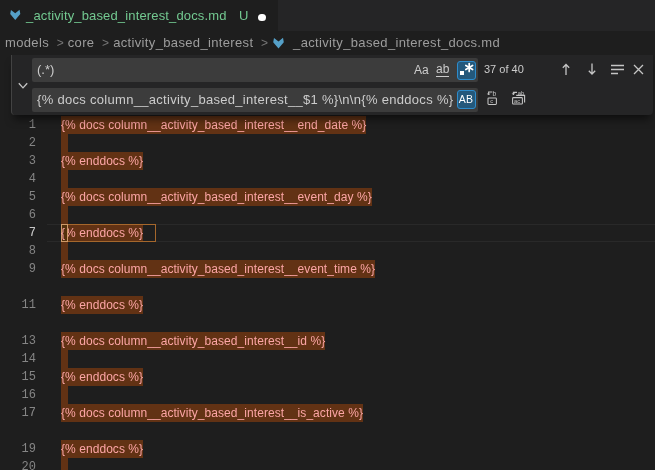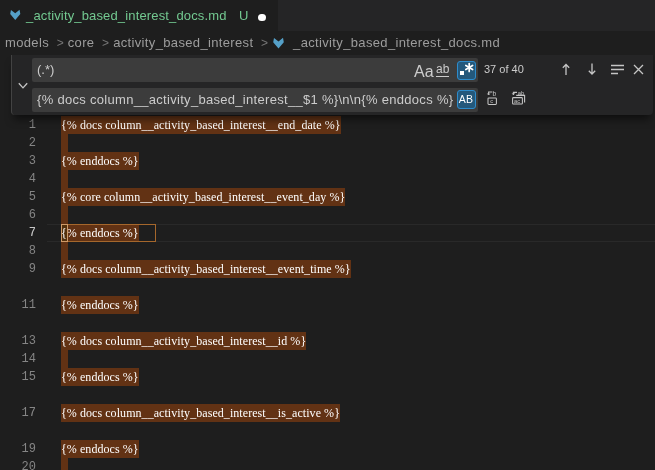--- a/index.html
+++ b/index.html
@@ -17,22 +17,22 @@
     border-radius:50%; background:#ffffff; }
   
   #crumbs { position:absolute; left:0; top:31px; width:605px; height:24px; background:#1e1e1e;
     font-size:13px; color:#9d9d9d; line-height:24px; white-space:nowrap; letter-spacing:0.35px; }
   #crumbs .sep { color:#767676; font-size:12px; }
   
   .row { position:absolute; left:0; width:655px; height:18px; }
   .num { position:absolute; left:0; top:0; width:36px; height:18px; text-align:right;
     font-family:"Liberation Mono", monospace; font-size:12px; line-height:18px; color:#858585; }
   .code { position:absolute; left:61px; top:0; height:18px; letter-spacing:0.06px;
-    font-family:Liberation Serif, serif; font-size:12px; line-height:18px;
-    color:#ffffff; white-space:pre; }
+    font-family:Liberation Sans, sans-serif; font-size:12px; line-height:18px;
+    color:#fca5a5; white-space:pre; }
   .hl { background:#623214; display:inline-block; height:18px; }
   .ebox { position:absolute; left:61px; top:0; width:6.7px; height:18px; background:#623214; }
   
   #find { position:absolute; left:11px; top:55px; width:642px; height:60px;
     background:#252526; border-left:1px solid #434343;
     box-shadow:0 7px 9px -3px rgba(0,0,0,0.55); border-radius:0 0 4px 4px; }
   .input { position:absolute; background:#3c3c3c; border-radius:2px; height:24px;
     font-size:13px; color:#cccccc; line-height:24px; white-space:pre; overflow:hidden; }
   .toggle { position:absolute; width:19px; height:19px; border-radius:3px;
     background:#24587b; border:1px solid #2d8ccc; }
@@ -75,21 +75,21 @@
   <div class="row" style="top:152px">
       <div class="num">3</div>
       <div class="code"><span class="hl">{% enddocs %}</span></div>
     </div>
   <div class="row" style="top:170px">
       <div class="num">4</div>
       <div class="ebox"></div>
     </div>
   <div class="row" style="top:188px">
       <div class="num">5</div>
-      <div class="code"><span class="hl">{% core column__activity_based_interest__event_day %}</span></div>
+      <div class="code"><span class="hl">{% docs column__activity_based_interest__event_day %}</span></div>
     </div>
   <div class="row" style="top:206px">
       <div class="num">6</div>
       <div class="ebox"></div>
     </div>
   <div class="row" style="top:224px">
       <div class="num" style="color:#c6c6c6">7</div>
       <div class="code"><span class="hl">{% enddocs %}</span></div>
     <div class="abs" style="left:61px;top:0;width:95px;height:18px;border:1px solid #a5672c"></div>
     <div class="abs" style="left:61px;top:0;width:7px;height:18px;background:#53300c;border:1px solid #cf9a68"></div>
@@ -112,20 +112,24 @@
       <div class="code"><span class="hl">{% docs column__activity_based_interest__id %}</span></div>
     </div>
   <div class="row" style="top:350px">
       <div class="num">14</div>
       <div class="ebox"></div>
     </div>
   <div class="row" style="top:368px">
       <div class="num">15</div>
       <div class="code"><span class="hl">{% enddocs %}</span></div>
     </div>
+  <div class="row" style="top:386px">
+      <div class="num">16</div>
+      <div class="ebox"></div>
+    </div>
   <div class="row" style="top:404px">
       <div class="num">17</div>
       <div class="code"><span class="hl">{% docs column__activity_based_interest__is_active %}</span></div>
     </div>
   <div class="row" style="top:440px">
       <div class="num">19</div>
       <div class="code"><span class="hl">{% enddocs %}</span></div>
     </div>
   <div class="row" style="top:458px">
       <div class="num">20</div>
@@ -134,21 +138,21 @@
 </div>
 
 <div id="find"></div>
 
 <svg class="abs" style="left:17.5px;top:81.5px" width="10" height="8" viewBox="0 0 10 8">
   <path d="M0.8,1.3 L5,5.9 L9.2,1.3" fill="none" stroke="#c5c5c5" stroke-width="1.3"></path>
 </svg>
 
 <div class="input" style="left:32px;top:58px;width:446px;padding-left:5px">(.*)</div>
 
-<div class="uitxt" style="left:414px;top:63px;font-size:16px">Aa</div>
+<div class="uitxt" style="left:414px;top:63px;font-size:12px">Aa</div>
 
 <div class="uitxt" style="left:436px;top:62px;font-size:12px;border-bottom:1px solid #cccccc;padding-bottom:0px;line-height:14px">ab</div>
 
 <div class="toggle" style="left:456.5px;top:60.5px"></div>
 <svg class="abs" style="left:456.5px;top:60.5px" width="19" height="19" viewBox="0 0 19 19">
   <rect x="3" y="10" width="4" height="4" fill="#ffffff"></rect>
   <g stroke="#ffffff" stroke-width="1.7" stroke-linecap="round">
     <line x1="12.2" y1="2.6" x2="12.2" y2="10.4"></line>
     <line x1="8.8" y1="4.5" x2="15.6" y2="8.5"></line>
     <line x1="15.6" y1="4.5" x2="8.8" y2="8.5"></line>

